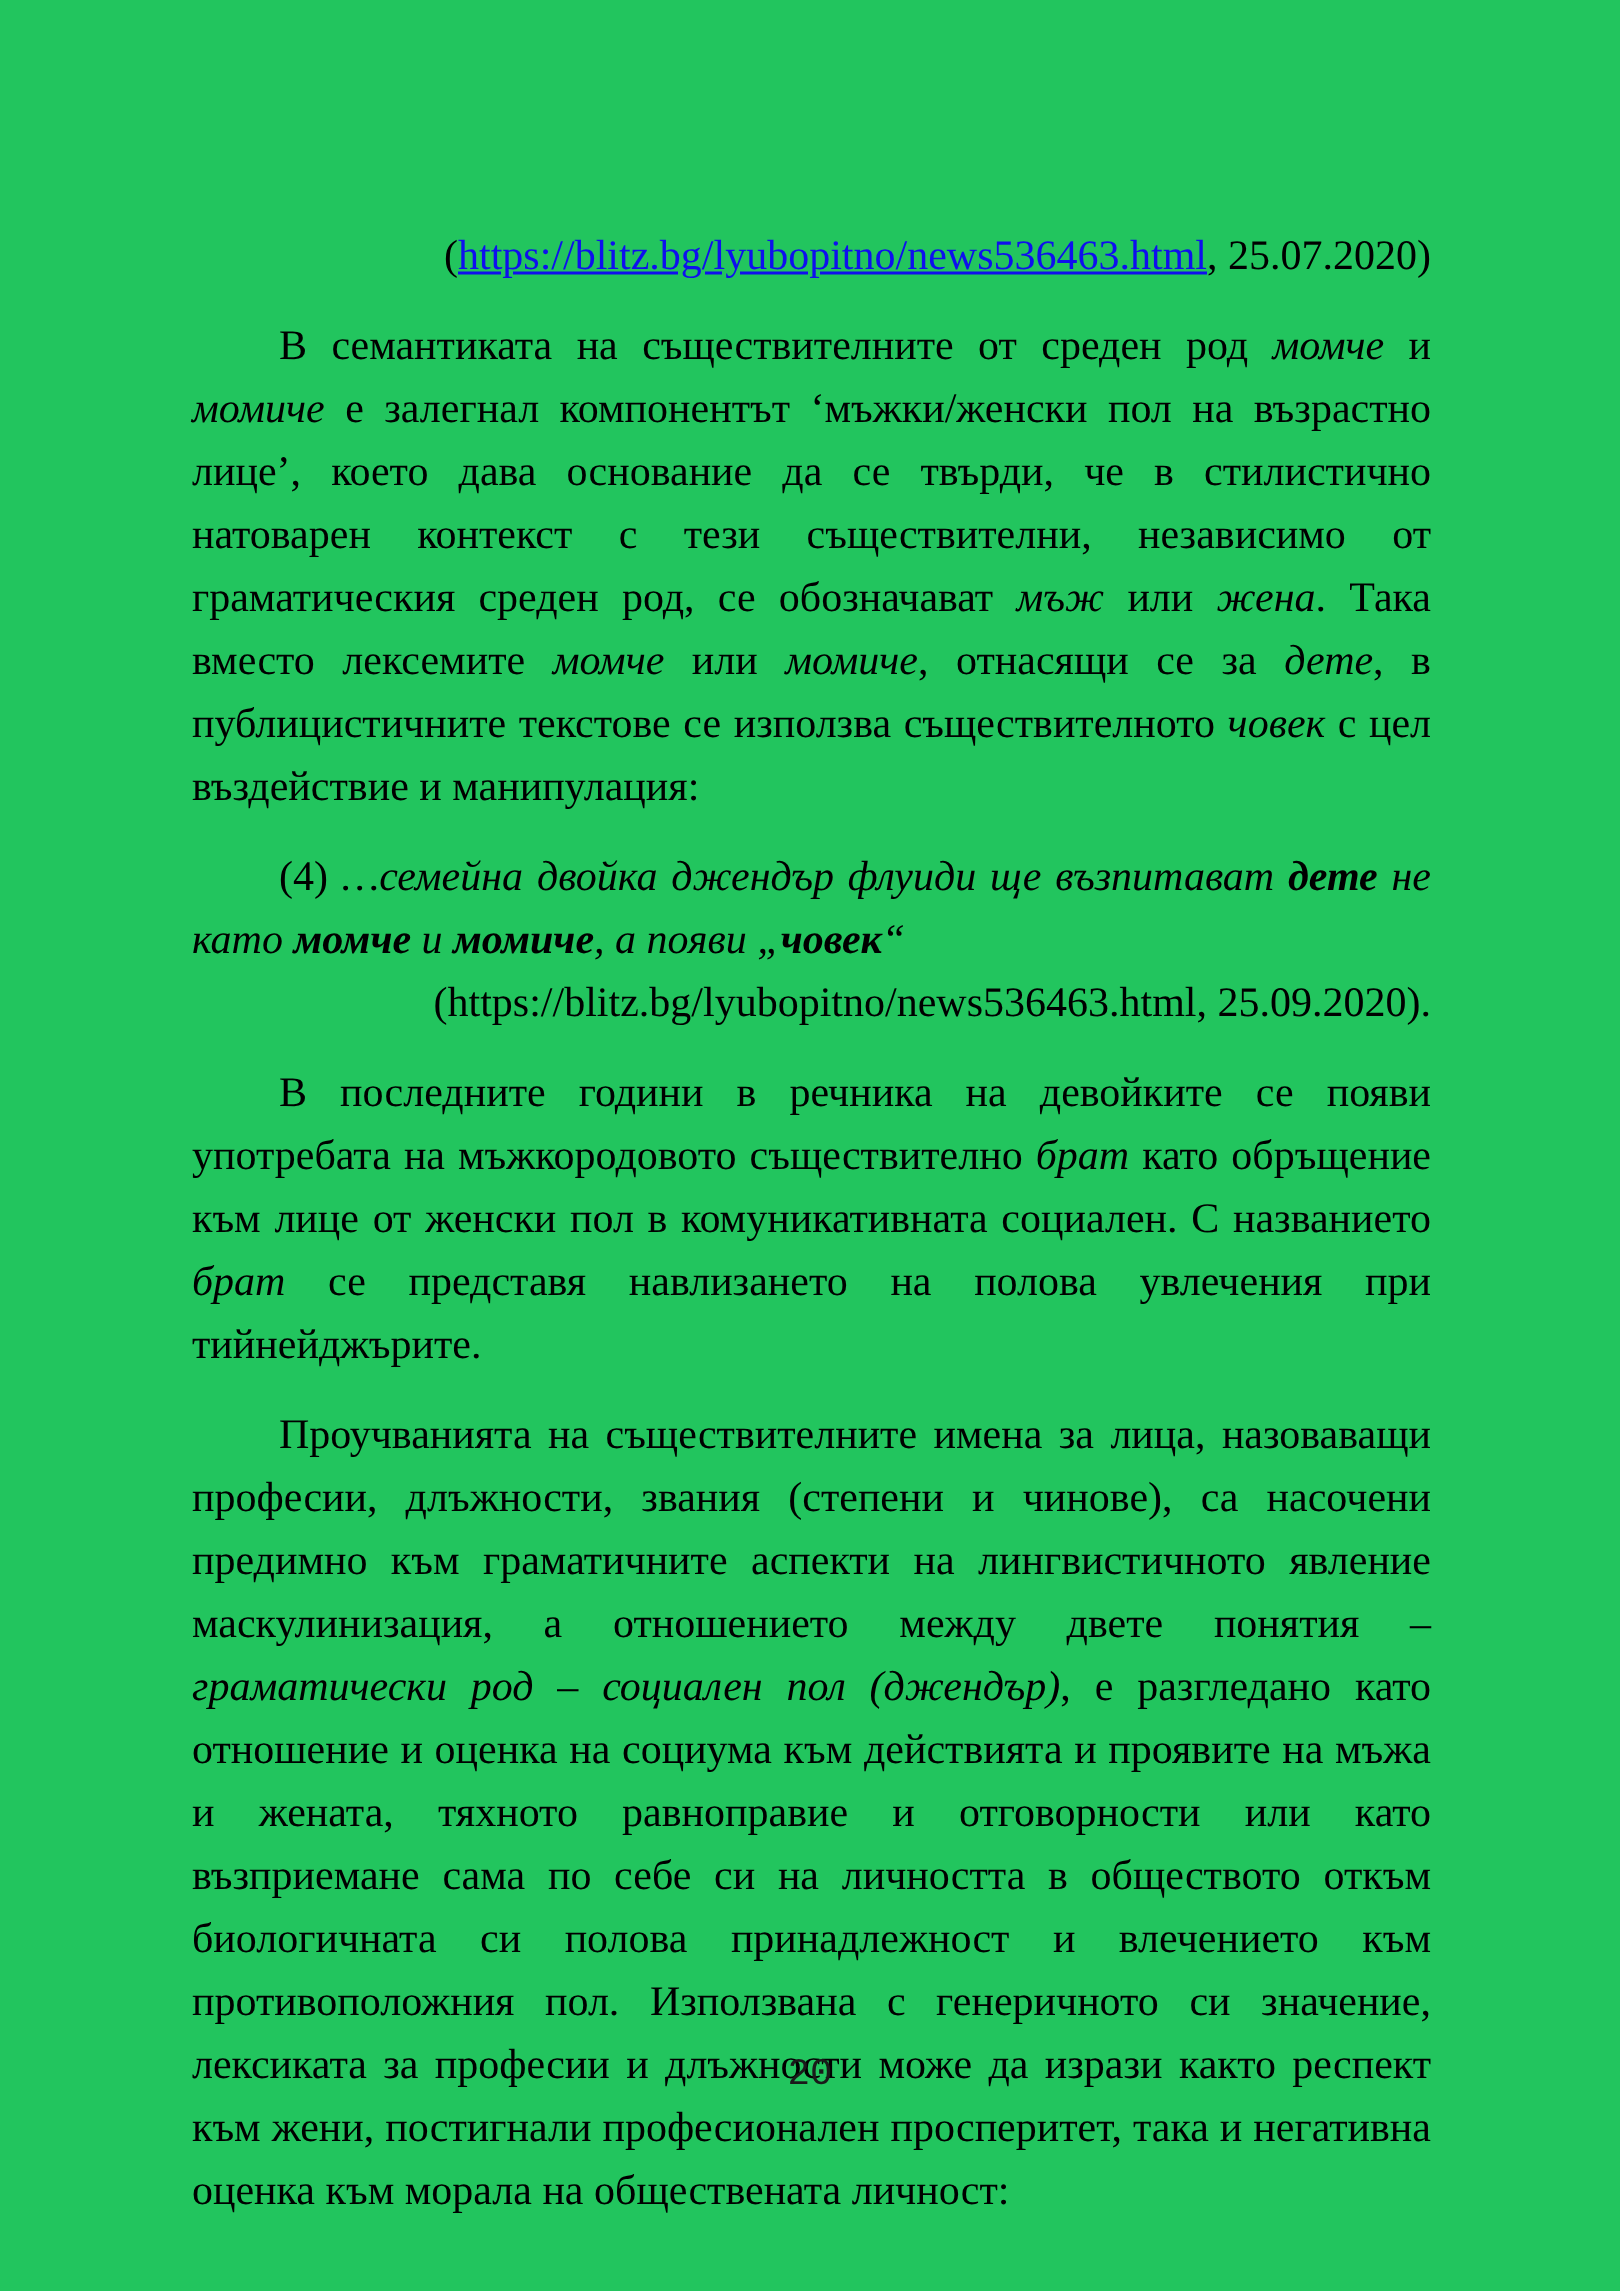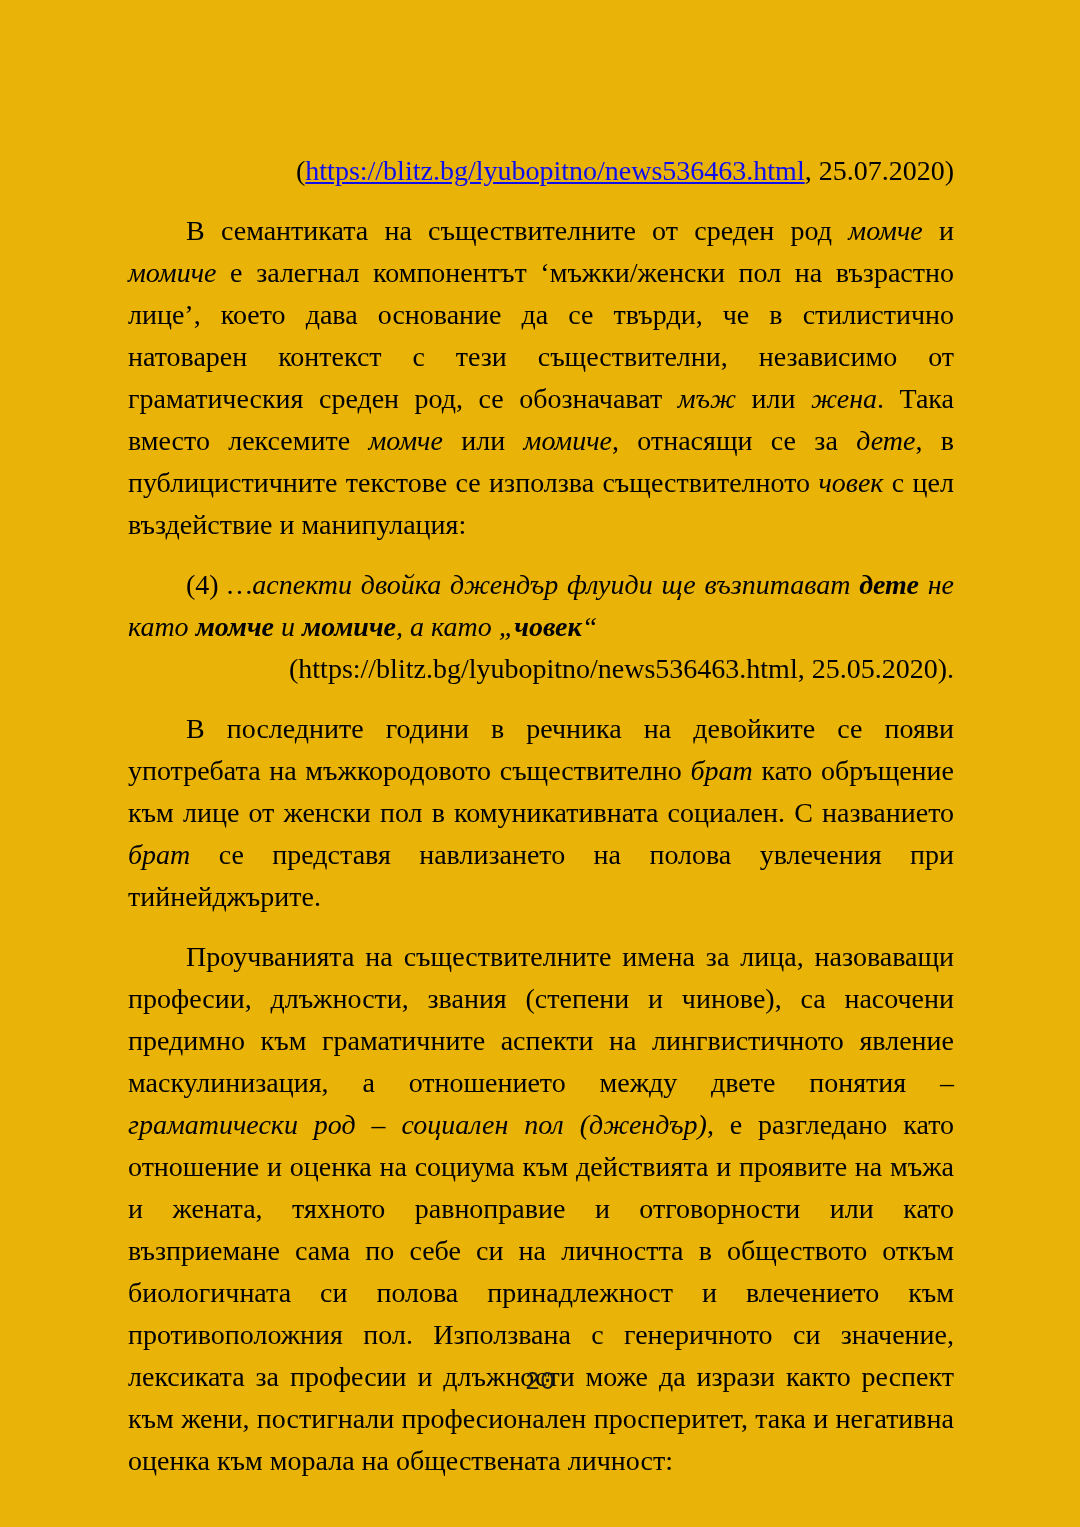--- a/index.html
+++ b/index.html
@@ -4,21 +4,21 @@
 <style>
   html, body {
     margin: 0;
     padding: 0;
     background: #ffffff;
   }
   .page {
     position: relative;
     width: 1080px;
     height: 1527px;
-    background: #eab308;
+    background: #22c55e;
     overflow: hidden;
     font-family: "Liberation Serif", serif;
     color: #000000;
   }
   .text-block {
     position: absolute;
     left: 128px;
     top: 150px;
     width: 826px;
   }
@@ -57,19 +57,19 @@
     color: #1a1a1a;
   }
 </style>
 </head>
 <body>
 
 <div class="page">
   <main class="text-block">
       <p class="para align-right"><span>(</span><a href="#" class="doc-link" style="color: rgb(15, 15, 238);">https://blitz.bg/lyubopitno/news536463.html</a><span>, 25.07.2020)</span></p>
       <p class="para indent"><span>В семантиката на съществителните от среден род </span><span class="it">момче</span><span> и </span><span class="it">момиче</span><span> е залегнал компонентът ‘мъжки/женски пол на възрастно лице’, което дава основание да се твърди, че в стилистично натоварен контекст с тези съществителни, независимо от граматическия среден род, се обозначават </span><span class="it">мъж</span><span> или </span><span class="it">жена</span><span>. Така вместо лексемите </span><span class="it">момче</span><span> или </span><span class="it">момиче</span><span>, отнасящи се за </span><span class="it">дете</span><span>, в публицистичните текстове се използва съществителното </span><span class="it">човек</span><span> с цел въздействие и манипулация:</span></p>
-      <p class="para indent"><span>(4) </span><span class="it">…аспекти двойка джендър флуиди ще възпитават </span><span class="bi">дете</span><span class="it"> не като </span><span class="bi">момче</span><span class="it"> и </span><span class="bi">момиче</span><span class="it">, а като „</span><span class="bi">човек</span><span class="it">“</span></p>
-      <p class="para align-right"><span>(https://blitz.bg/lyubopitno/news536463.html, 25.05.2020).</span></p>
+      <p class="para indent"><span>(4) </span><span class="it">…семейна двойка джендър флуиди ще възпитават </span><span class="bi">дете</span><span class="it"> не като </span><span class="bi">момче</span><span class="it"> и </span><span class="bi">момиче</span><span class="it">, а появи „</span><span class="bi">човек</span><span class="it">“</span></p>
+      <p class="para align-right"><span>(https://blitz.bg/lyubopitno/news536463.html, 25.09.2020).</span></p>
       <p class="para indent"><span>В последните години в речника на девойките се появи употребата на мъжкородовото съществително </span><span class="it">брат</span><span> като обръщение към лице от женски пол в комуникативната социален. С названието </span><span class="it">брат</span><span> се представя навлизането на полова увлечения при тийнейджърите.</span></p>
       <p class="para indent"><span>Проучванията на съществителните имена за лица, назоваващи професии, длъжности, звания (степени и чинове), са насочени предимно към граматичните аспекти на лингвистичното явление маскулинизация, а отношението между двете понятия – </span><span class="it">граматически род – социален пол (джендър)</span><span>, е разгледано като отношение и оценка на социума към действията и проявите на мъжа и жената, тяхното равноправие и отговорности или като възприемане сама по себе си на личността в обществото откъм биологичната си полова принадлежност и влечението към противоположния пол. Използвана с генеричното си значение, лексиката за професии и длъжности може да изрази както респект към жени, постигнали професионален просперитет, така и негативна оценка към морала на обществената личност:</span></p>
     </main>
   <div class="page-number">20</div>
 </div>
 
 </body></html>

